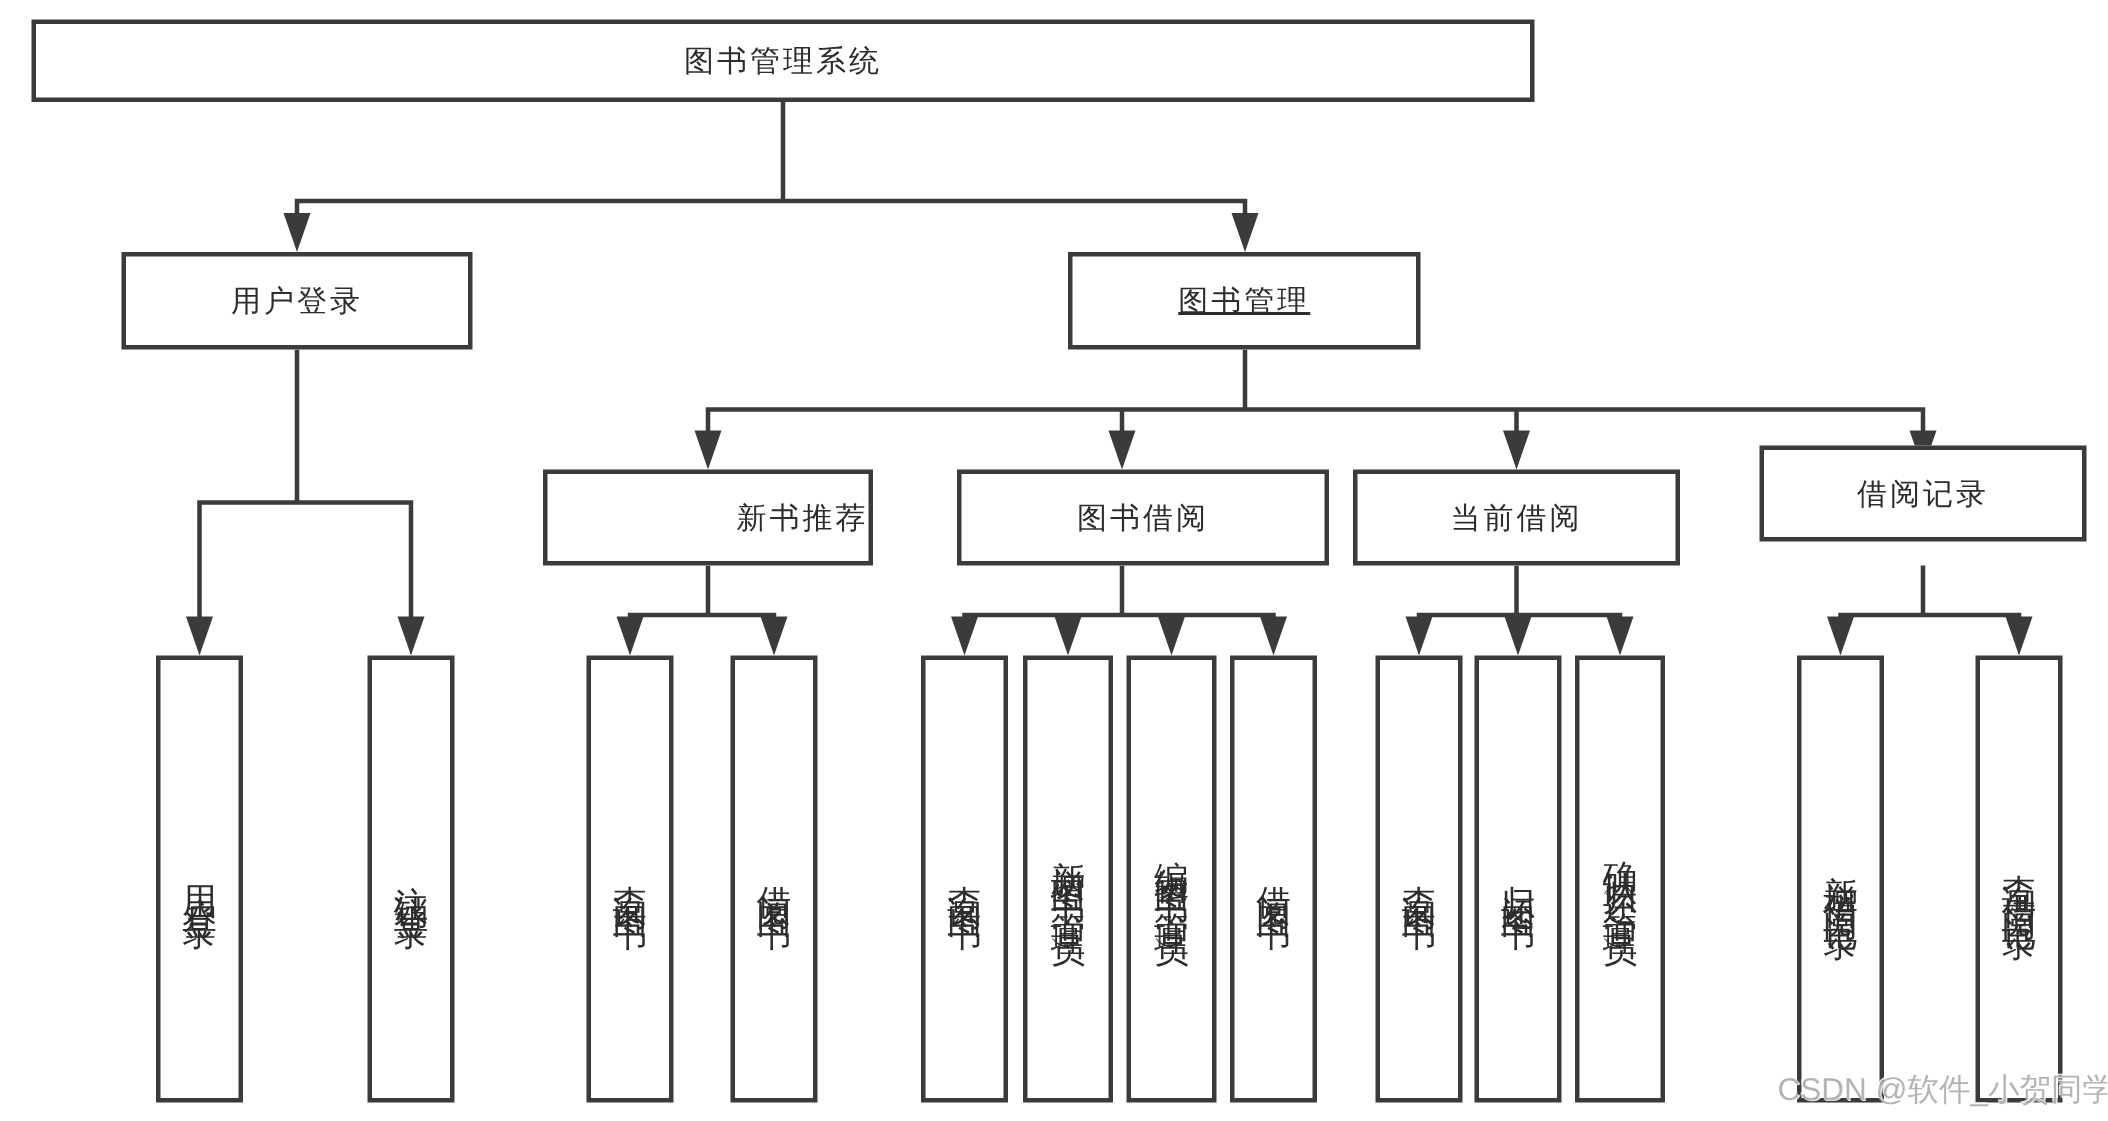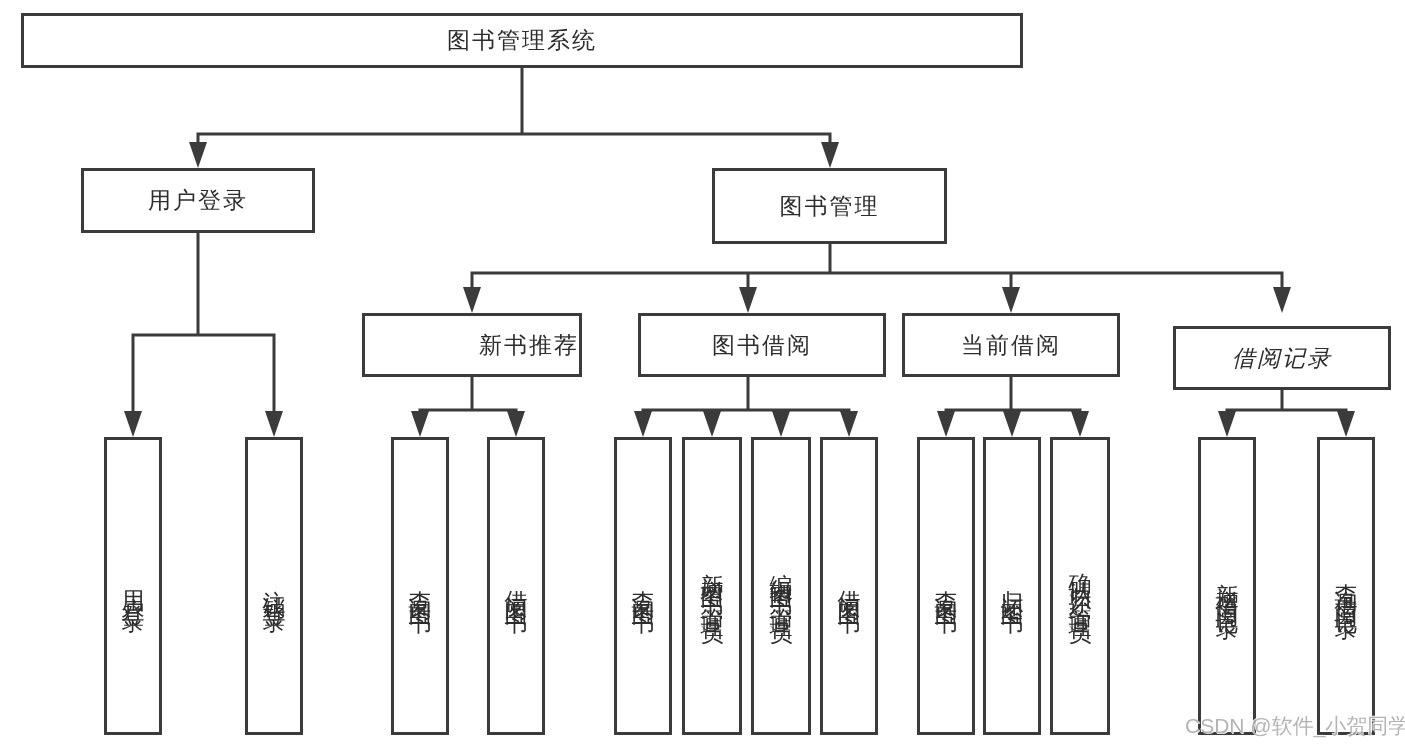--- a/index.html
+++ b/index.html
@@ -14,21 +14,21 @@
   }
   #wires { position: absolute; left: 0; top: 0; width: 1405px; height: 747px; }
   .hbox {
     position: absolute;
     box-sizing: border-box;
     background: #ffffff;
     border: 3px solid #3b3b3b;
     display: flex;
     align-items: center;
     justify-content: center;
-    font-size: 23px;
+    font-size: 20px;
     letter-spacing: 2px;
     z-index: 2;
   }
   .vbox {
     position: absolute;
     box-sizing: border-box;
     top: 437px;
     height: 298px;
     width: 58px;
     background: #ffffff;
@@ -118,34 +118,34 @@
          M1337,411 L1355,411 L1346,437 Z" fill="#3b3b3b" stroke="none"></path>
   </svg>
 
   <div class="hbox" style="left:21px; top:13px; width:1002px; height:55px;">
     <span>图书管理系统</span>
   </div>
 
   <div class="hbox" style="left:81px; top:168px; width:234px; height:65px;">
     <span>用户登录</span>
   </div>
-  <div class="hbox" style="left:712px; top:168px; width:235px; height:76px;">
+  <div class="hbox" style="left:712px; top:168px; width:235px; height:65px;text-decoration:underline;">
     <span>图书管理</span>
   </div>
 
   <div class="hbox" style="left:362px; top:313px; width:220px; height:64px;justify-content:flex-end;">
     <span>新书推荐</span>
   </div>
   <div class="hbox" style="left:638px; top:313px; width:248px; height:64px;">
     <span>图书借阅</span>
   </div>
   <div class="hbox" style="left:902px; top:313px; width:218px; height:64px;">
     <span>当前借阅</span>
   </div>
-  <div class="hbox" style="left:1173px; top:326px; width:218px; height:64px;font-style:italic;">
+  <div class="hbox" style="left:1173px; top:297px; width:218px; height:64px;">
     <span>借阅记录</span>
   </div>
 
   <div class="vbox" style="left:104px;">
     <span class="vlabel">用户登录</span>
   </div>
   <div class="vbox" style="left:245px;">
     <span class="vlabel">注销登录</span>
   </div>
 

